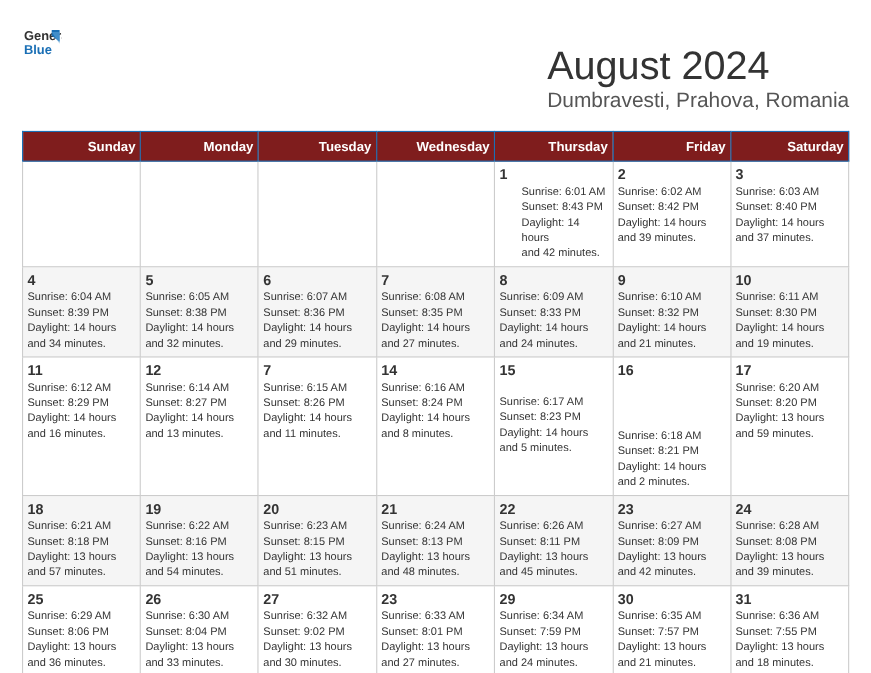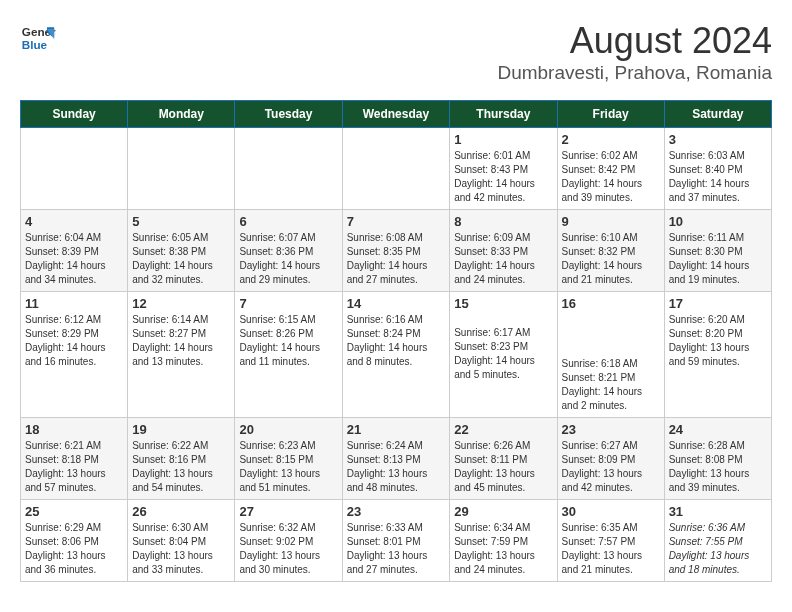--- a/index.html
+++ b/index.html
@@ -19,42 +19,43 @@
     .logo {
       display: flex;
       align-items: center;
       gap: 6px;
     }
     .logo-icon {
       width: 36px;
       height: 36px;
     }
     .title-block {
-      text-align: right;
+      text-align: left;
+      margin-top: 19px;
     }
     .month-title {
       font-size: 36px;
       color: #333;
       font-weight: normal;
     }
     .subtitle {
       font-size: 19px;
       color: #555;
     }
     table {
       width: 100%;
       border-collapse: collapse;
     }
     thead tr th {
-      background: #14532d;
+      background: #7f1d1d;
       color: #fff;
       font-size: 12px;
       font-weight: bold;
       padding: 6px 4px;
-      text-align: center;
+      text-align: right;
       border: 1px solid #1a6fb5;
     }
     tbody tr td {
       border: 1px solid #ccc;
       vertical-align: top;
       padding: 4px;
       width: 108px;
       min-height: 80px;
       font-size: 10px;
       color: #333;
@@ -109,21 +110,21 @@
       </tr>
   </thead>
   <tbody id="calendar-body">
   <tr>
         <td class="empty-cell"></td>
         <td class="empty-cell"></td>
         <td class="empty-cell"></td>
         <td class="empty-cell"></td>
         <td>
           <span class="day-num">1</span>
-          <div class="day-info" style="white-space: pre-line;">Sunrise: 6:01 AM
+          <div class="day-info" style="white-space: pre-line; margin-left: 20px;">Sunrise: 6:01 AM
 Sunset: 8:43 PM
 Daylight: 14 hours
 and 42 minutes.</div>
         </td>
         <td>
           <span class="day-num">2</span>
           <div class="day-info" style="white-space: pre-line;">Sunrise: 6:02 AM
 Sunset: 8:42 PM
 Daylight: 14 hours
 and 39 minutes.</div>
@@ -327,20 +328,20 @@
         </td>
         <td>
           <span class="day-num">30</span>
           <div class="day-info" style="white-space: pre-line;">Sunrise: 6:35 AM
 Sunset: 7:57 PM
 Daylight: 13 hours
 and 21 minutes.</div>
         </td>
         <td>
           <span class="day-num">31</span>
-          <div class="day-info" style="white-space: pre-line; font-style: italic;">Sunrise: 6:36 AM
+          <div class="day-info" style="white-space: pre-line;">Sunrise: 6:36 AM
 Sunset: 7:55 PM
 Daylight: 13 hours
 and 18 minutes.</div>
         </td>
       </tr>
     </tbody>
 </table>
 
 </body></html>

